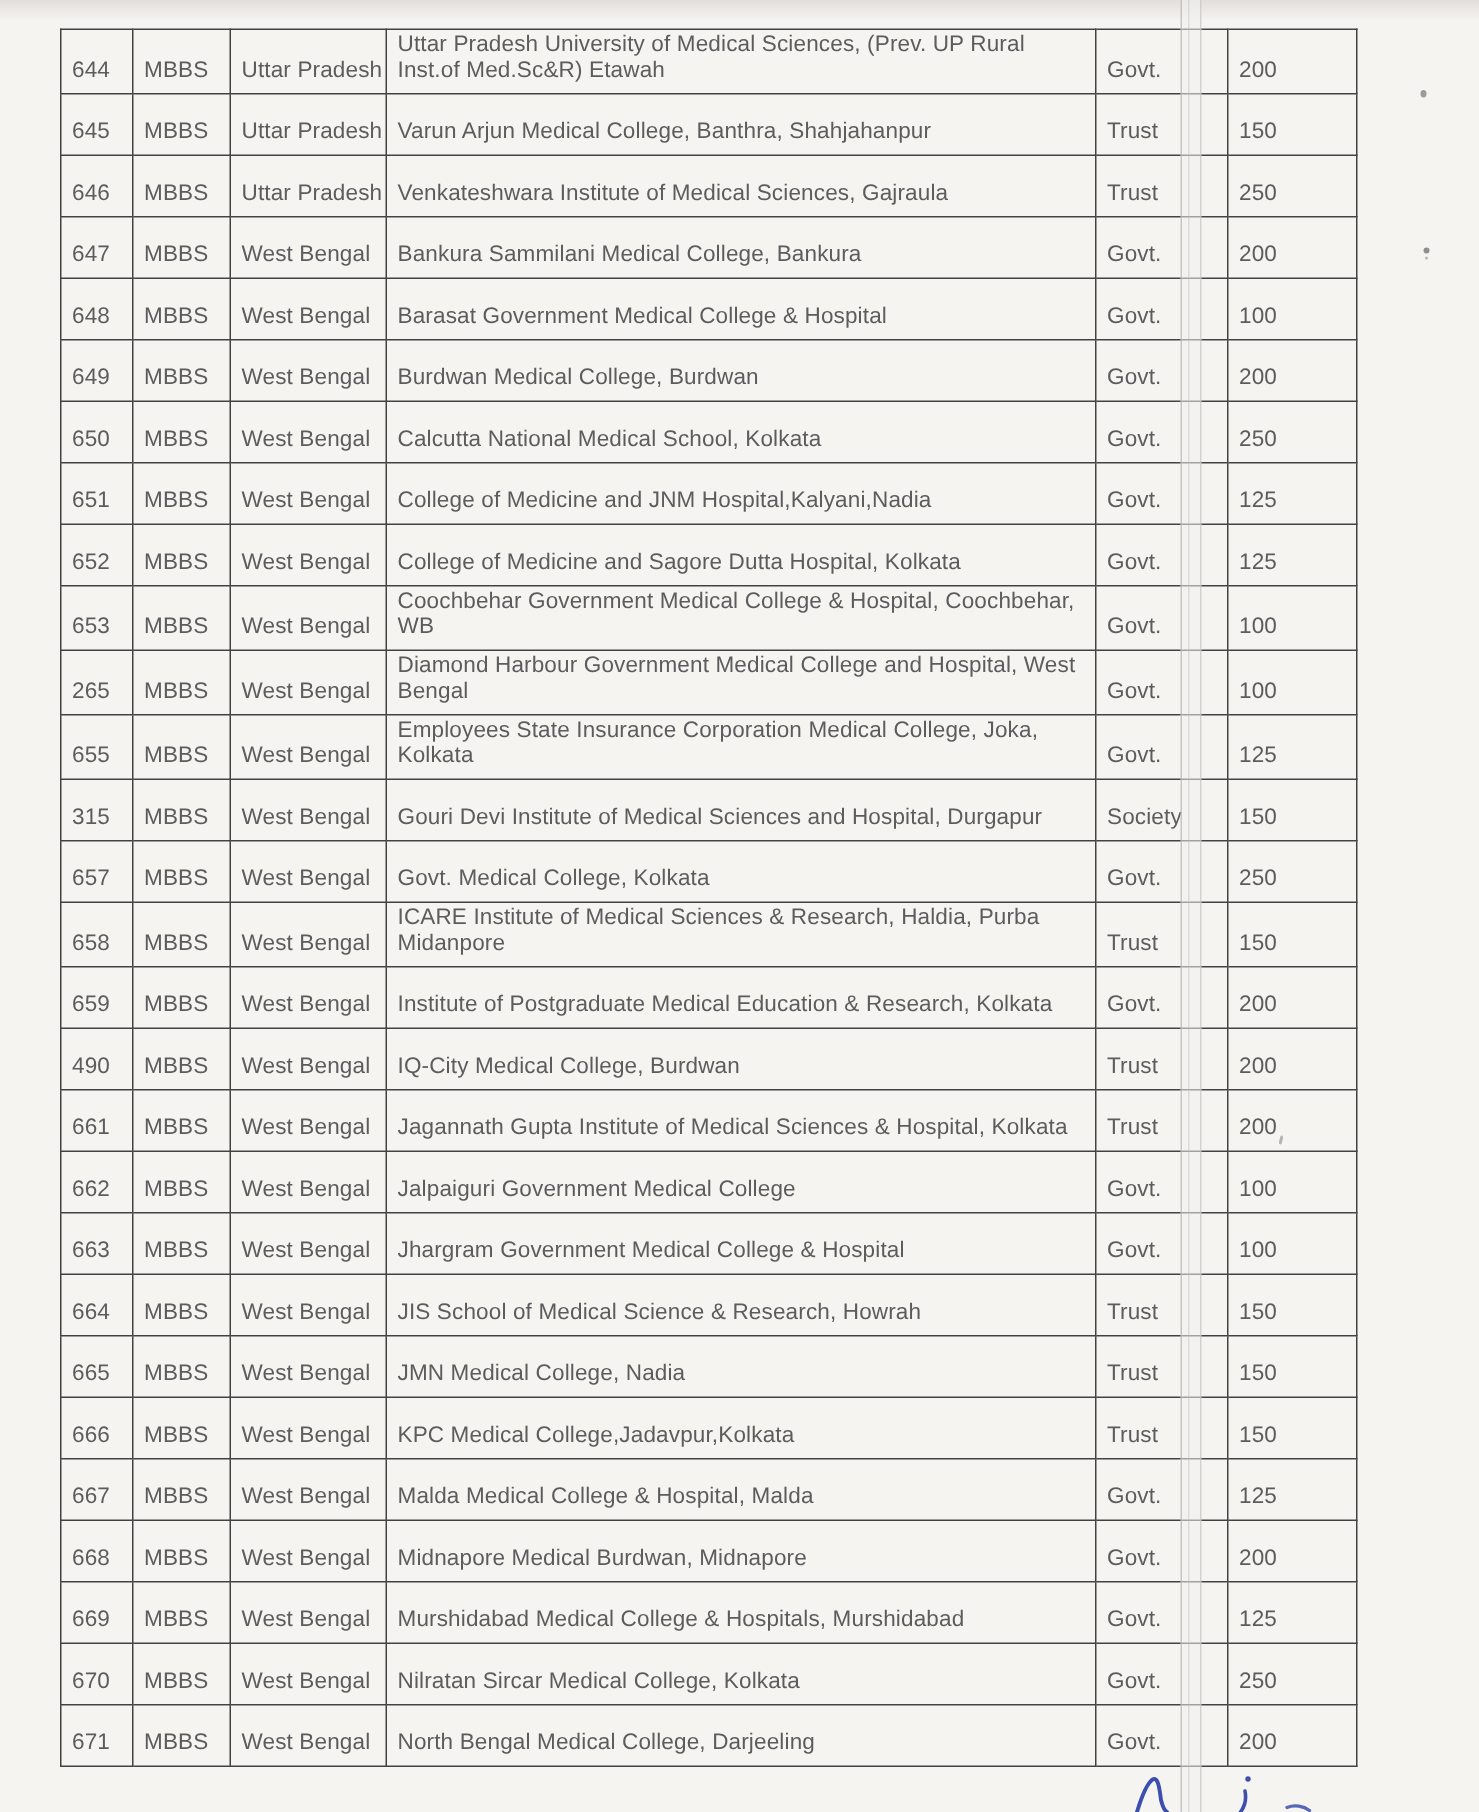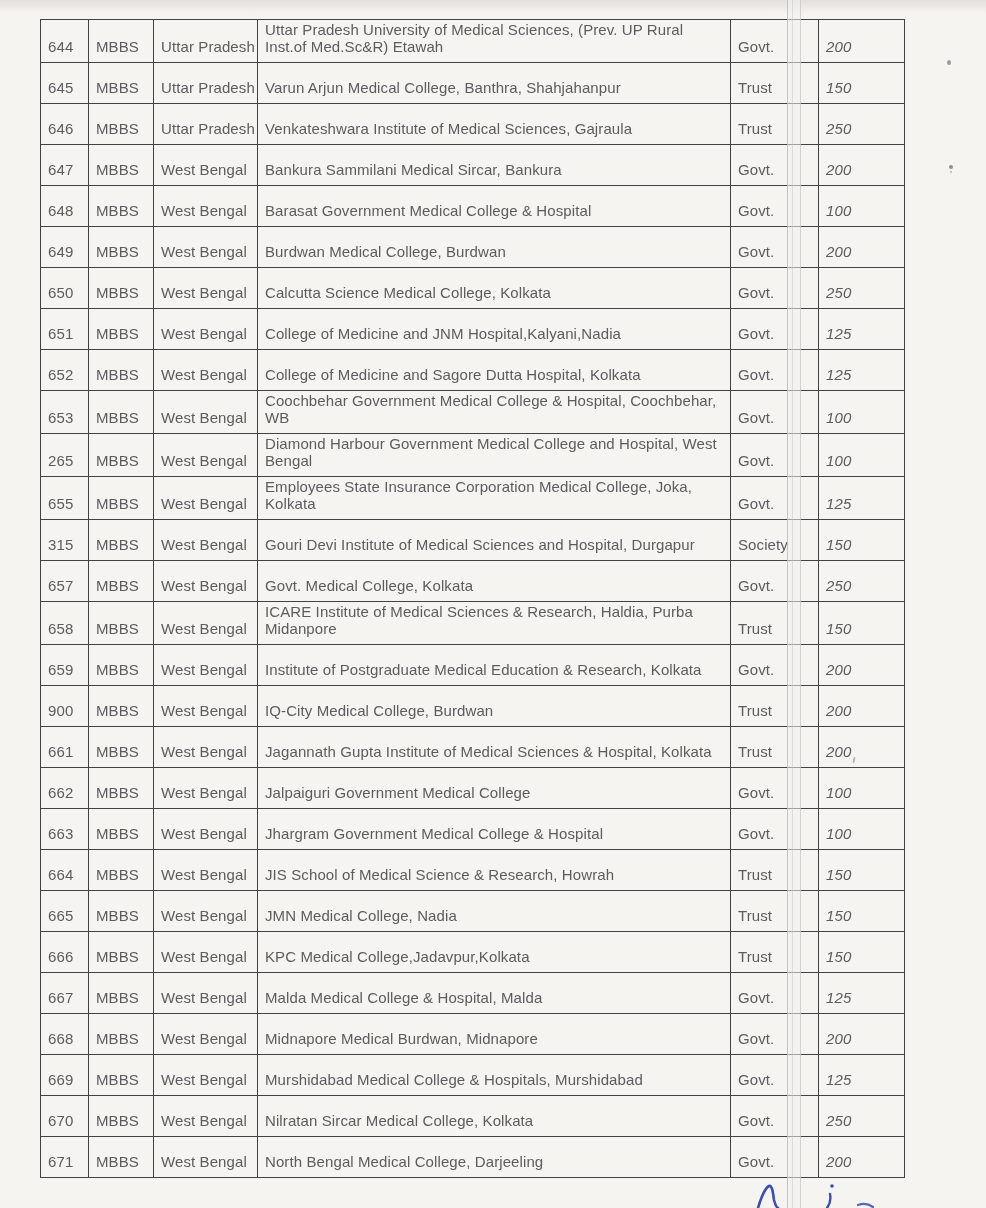--- a/index.html
+++ b/index.html
@@ -39,21 +39,21 @@
   }
   table.scan-table tr{height:41px;}
   td.col-college{
     font-size:14px;
     line-height:16px;
     white-space:pre-line;
     vertical-align:middle;
     padding:1px 0 3px 6px;
   }
   td.col-sl_no{padding-left:9px;margin-left:28px;}
-  td.col-seats{padding-left:9px;font-size:15.5px;font-style:italic;}
+  td.col-seats{padding-left:9px;font-size:15.5px;}
   
   .fold-crease{
     position:absolute;left:787px;top:0;width:12px;height:1208px;
     background:rgba(243,241,238,0.55);
     border-left:1px solid rgba(176,173,168,0.65);
     border-right:1px solid rgba(186,183,178,0.55);
     pointer-events:none;
   }
   .fold-crease-inner{
     position:absolute;left:4px;top:0;width:1px;height:100%;
@@ -107,21 +107,21 @@
             <td class="col-course">MBBS</td>
             <td class="col-state">Uttar Pradesh</td>
             <td class="col-college">Venkateshwara Institute of Medical Sciences, Gajraula</td>
             <td class="col-type">Trust</td>
             <td class="col-seats">250</td>
           </tr>
           <tr>
             <td class="col-sl_no">647</td>
             <td class="col-course">MBBS</td>
             <td class="col-state">West Bengal</td>
-            <td class="col-college">Bankura Sammilani Medical Sircar, Bankura</td>
+            <td class="col-college">Bankura Sammilani Medical College, Bankura</td>
             <td class="col-type">Govt.</td>
             <td class="col-seats">200</td>
           </tr>
           <tr>
             <td class="col-sl_no">648</td>
             <td class="col-course">MBBS</td>
             <td class="col-state">West Bengal</td>
             <td class="col-college">Barasat Government Medical College &amp; Hospital</td>
             <td class="col-type">Govt.</td>
             <td class="col-seats">100</td>
@@ -131,21 +131,21 @@
             <td class="col-course">MBBS</td>
             <td class="col-state">West Bengal</td>
             <td class="col-college">Burdwan Medical College, Burdwan</td>
             <td class="col-type">Govt.</td>
             <td class="col-seats">200</td>
           </tr>
           <tr>
             <td class="col-sl_no">650</td>
             <td class="col-course">MBBS</td>
             <td class="col-state">West Bengal</td>
-            <td class="col-college">Calcutta Science Medical College, Kolkata</td>
+            <td class="col-college">Calcutta National Medical School, Kolkata</td>
             <td class="col-type">Govt.</td>
             <td class="col-seats">250</td>
           </tr>
           <tr>
             <td class="col-sl_no">651</td>
             <td class="col-course">MBBS</td>
             <td class="col-state">West Bengal</td>
             <td class="col-college">College of Medicine and JNM Hospital,Kalyani,Nadia</td>
             <td class="col-type">Govt.</td>
             <td class="col-seats">125</td>
@@ -212,21 +212,21 @@
           </tr>
           <tr>
             <td class="col-sl_no">659</td>
             <td class="col-course">MBBS</td>
             <td class="col-state">West Bengal</td>
             <td class="col-college">Institute of Postgraduate Medical Education &amp; Research, Kolkata</td>
             <td class="col-type">Govt.</td>
             <td class="col-seats">200</td>
           </tr>
           <tr>
-            <td class="col-sl_no">900</td>
+            <td class="col-sl_no">490</td>
             <td class="col-course">MBBS</td>
             <td class="col-state">West Bengal</td>
             <td class="col-college">IQ-City Medical College, Burdwan</td>
             <td class="col-type">Trust</td>
             <td class="col-seats">200</td>
           </tr>
           <tr>
             <td class="col-sl_no">661</td>
             <td class="col-course">MBBS</td>
             <td class="col-state">West Bengal</td>

